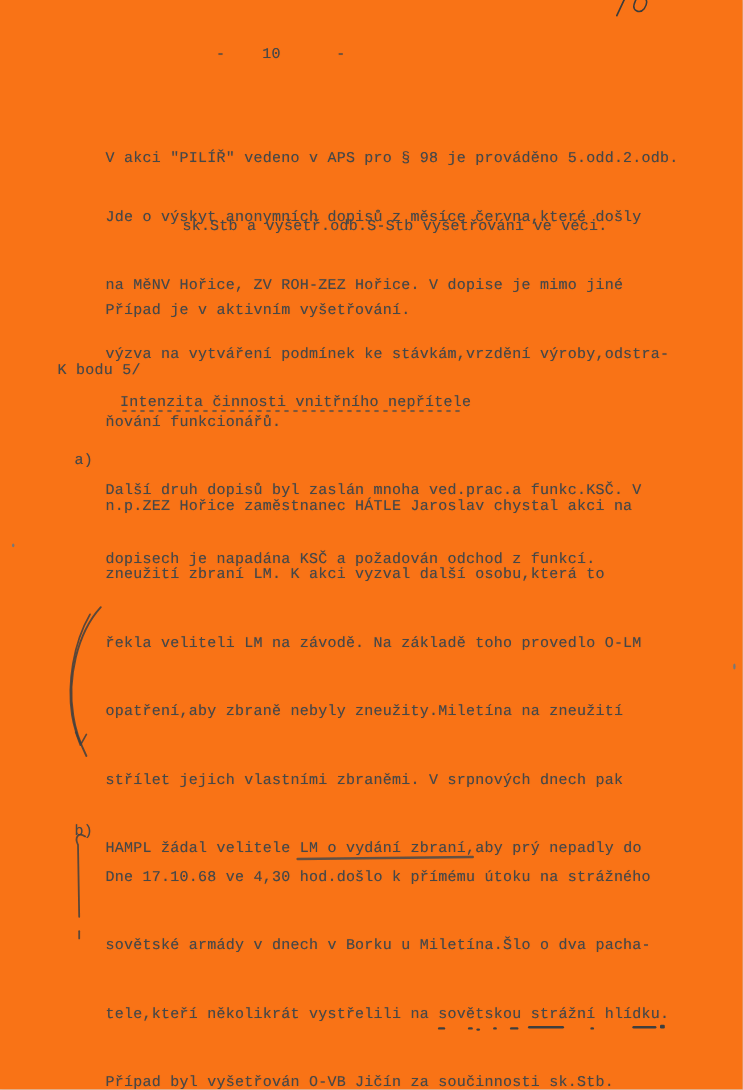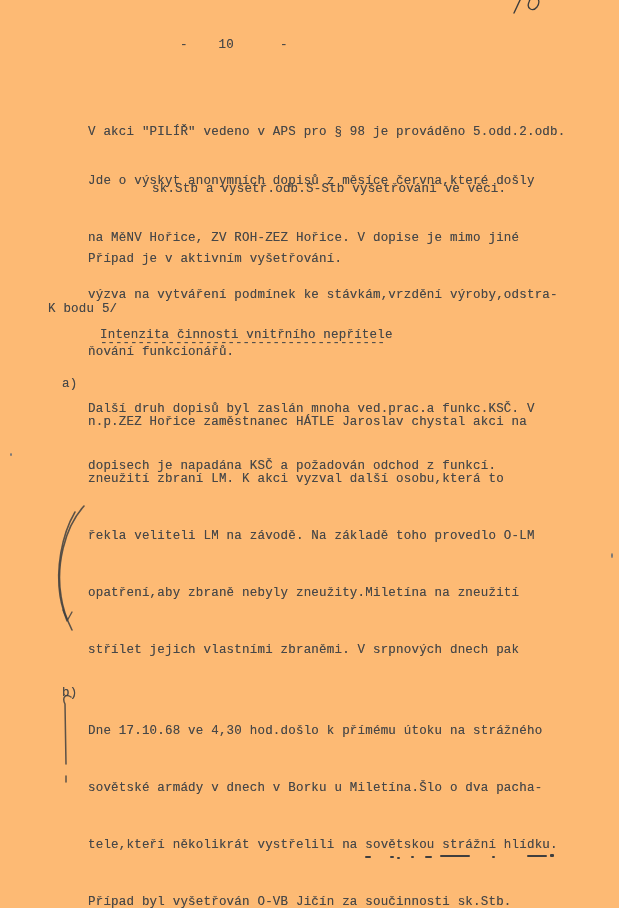--- a/index.html
+++ b/index.html
@@ -1,19 +1,19 @@
 <!DOCTYPE html>
 <html><head>
 <meta charset="utf-8">
 <style>
   html,body{margin:0;padding:0;background:#e8e8e8;}
   .page{
     position:relative;
     width:619px;height:908px;
-    background:#fdba74;
+    background:#f97316;
     overflow:hidden;
     font-family:"Liberation Mono","DejaVu Sans Mono",monospace;
     font-size:12.5px;
     color:#474747;
     margin:0 auto;
     box-shadow:0 0 4px rgba(0,0,0,.25);
   }
   .tw{
     position:absolute;
     white-space:pre;
@@ -69,20 +69,21 @@
   <div class="tw" style="left:100px;top:326px;">Intenzita činnosti vnitřního nepřítele</div>
   <div class="tw dashrow" style="left:100px;top:334px;">--------------------------------------</div>
 
   <div class="tw" style="left:62px;top:375px;">a)</div>
   <div class="tw" style="left:88px;top:375px;">
     <div class="tline">n.p.ZEZ Hořice zaměstnanec HÁTLE Jaroslav chystal akci na</div>
     <div class="tline">zneužití zbraní LM. K akci vyzval další osobu,která to</div>
     <div class="tline">řekla veliteli LM na závodě. Na základě toho provedlo O-LM</div>
     <div class="tline">opatření,aby zbraně nebyly zneužity.Miletína na zneužití</div>
     <div class="tline">střílet jejich vlastními zbraněmi. V srpnových dnech pak</div>
+    <div class="tline"><span>HAMPL žádal velitele </span><span class="hand-underline">LM o vydání zbraní</span><span>,aby prý nepadly do</span></div>
     
     
     
     
     
     
   </div>
 
   <div class="annot" style="left:44px;top:500px;">
     <svg width="48" height="135" viewBox="0 0 48 135">

